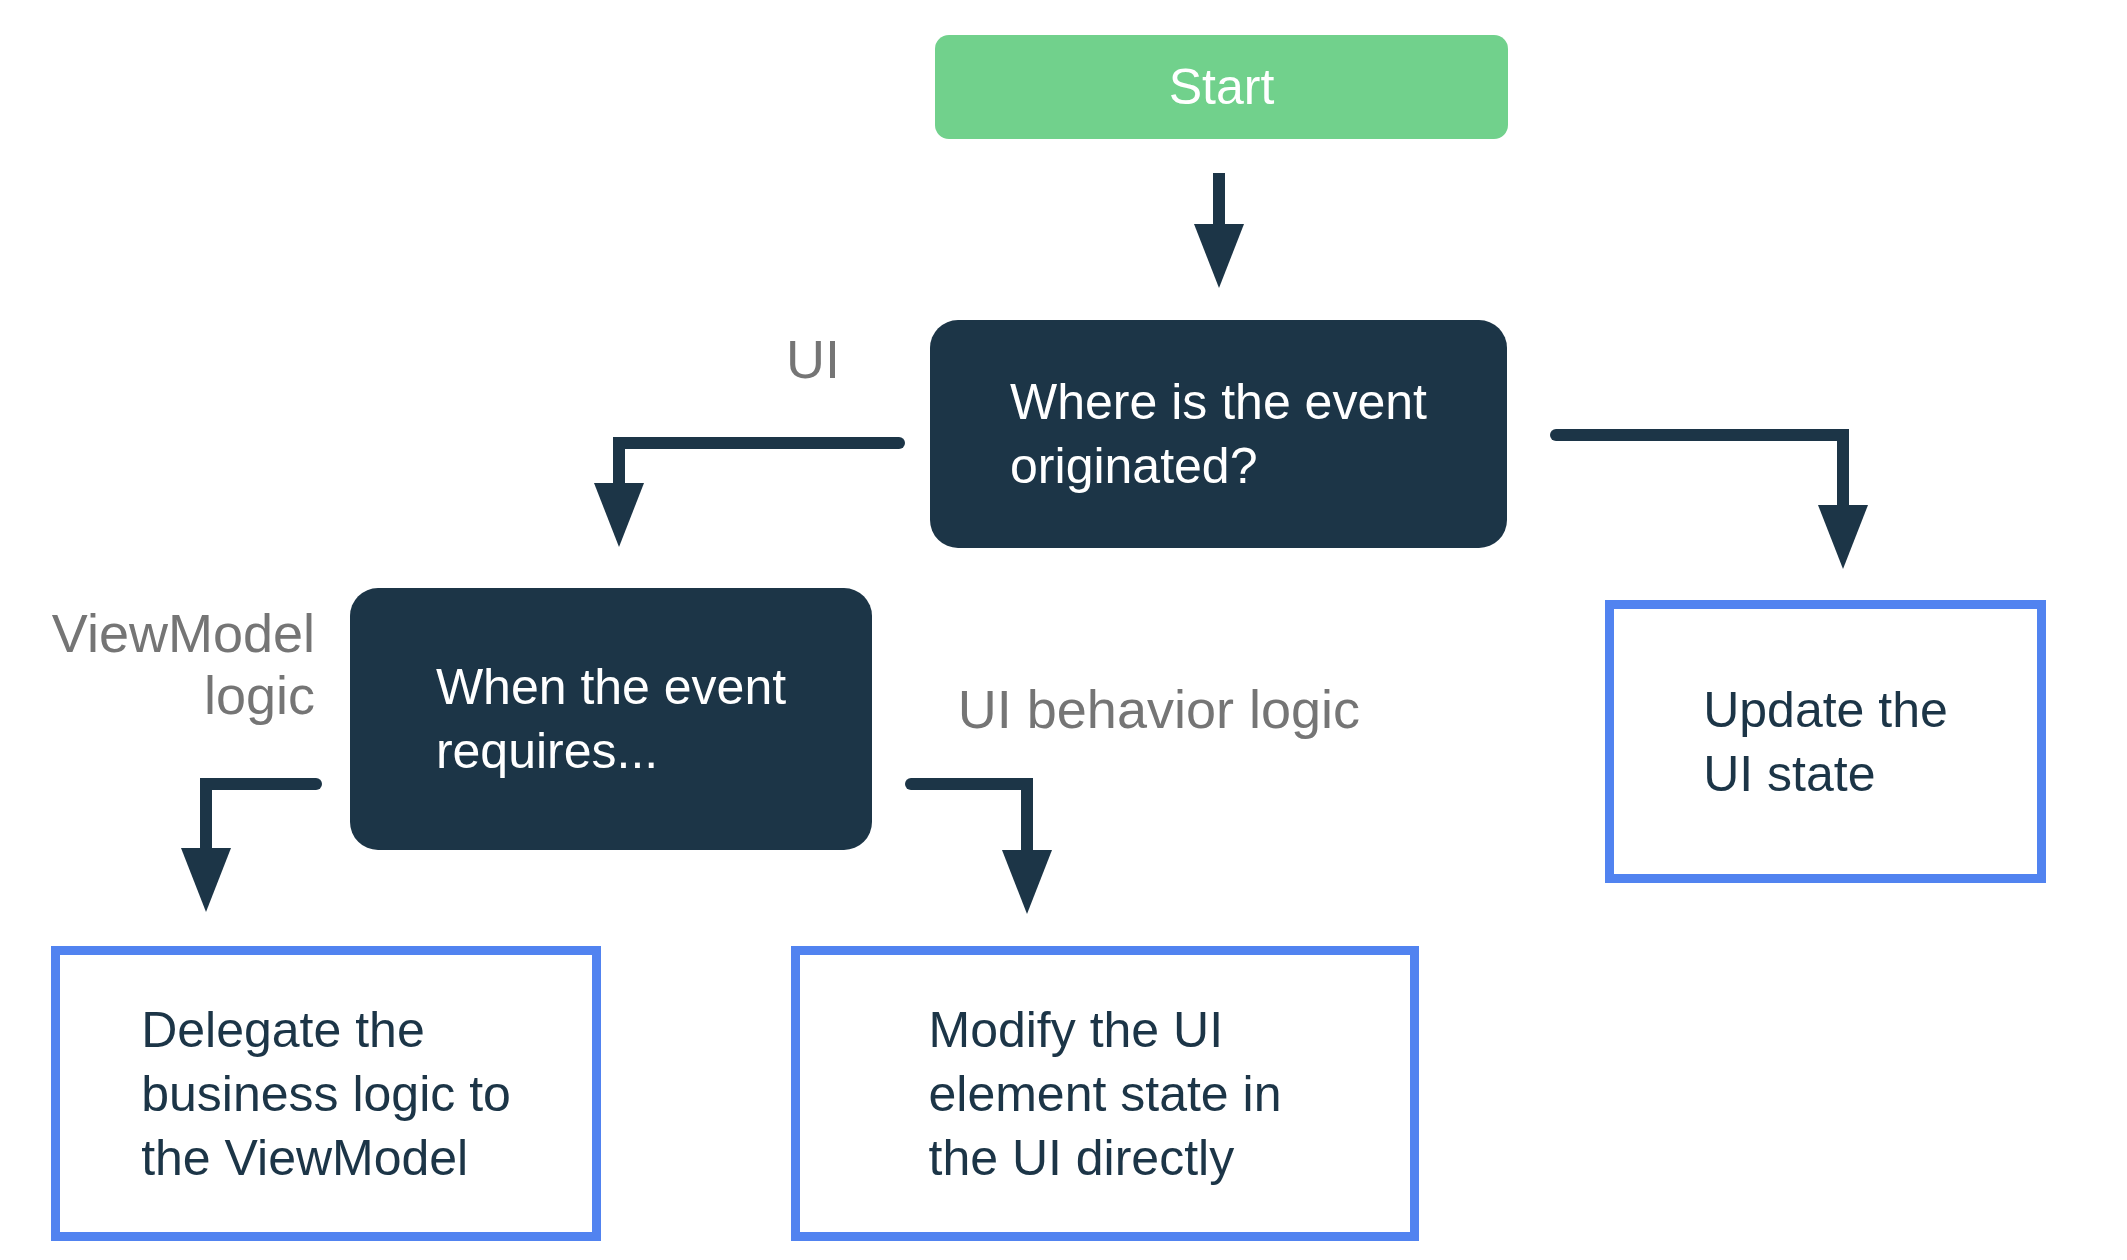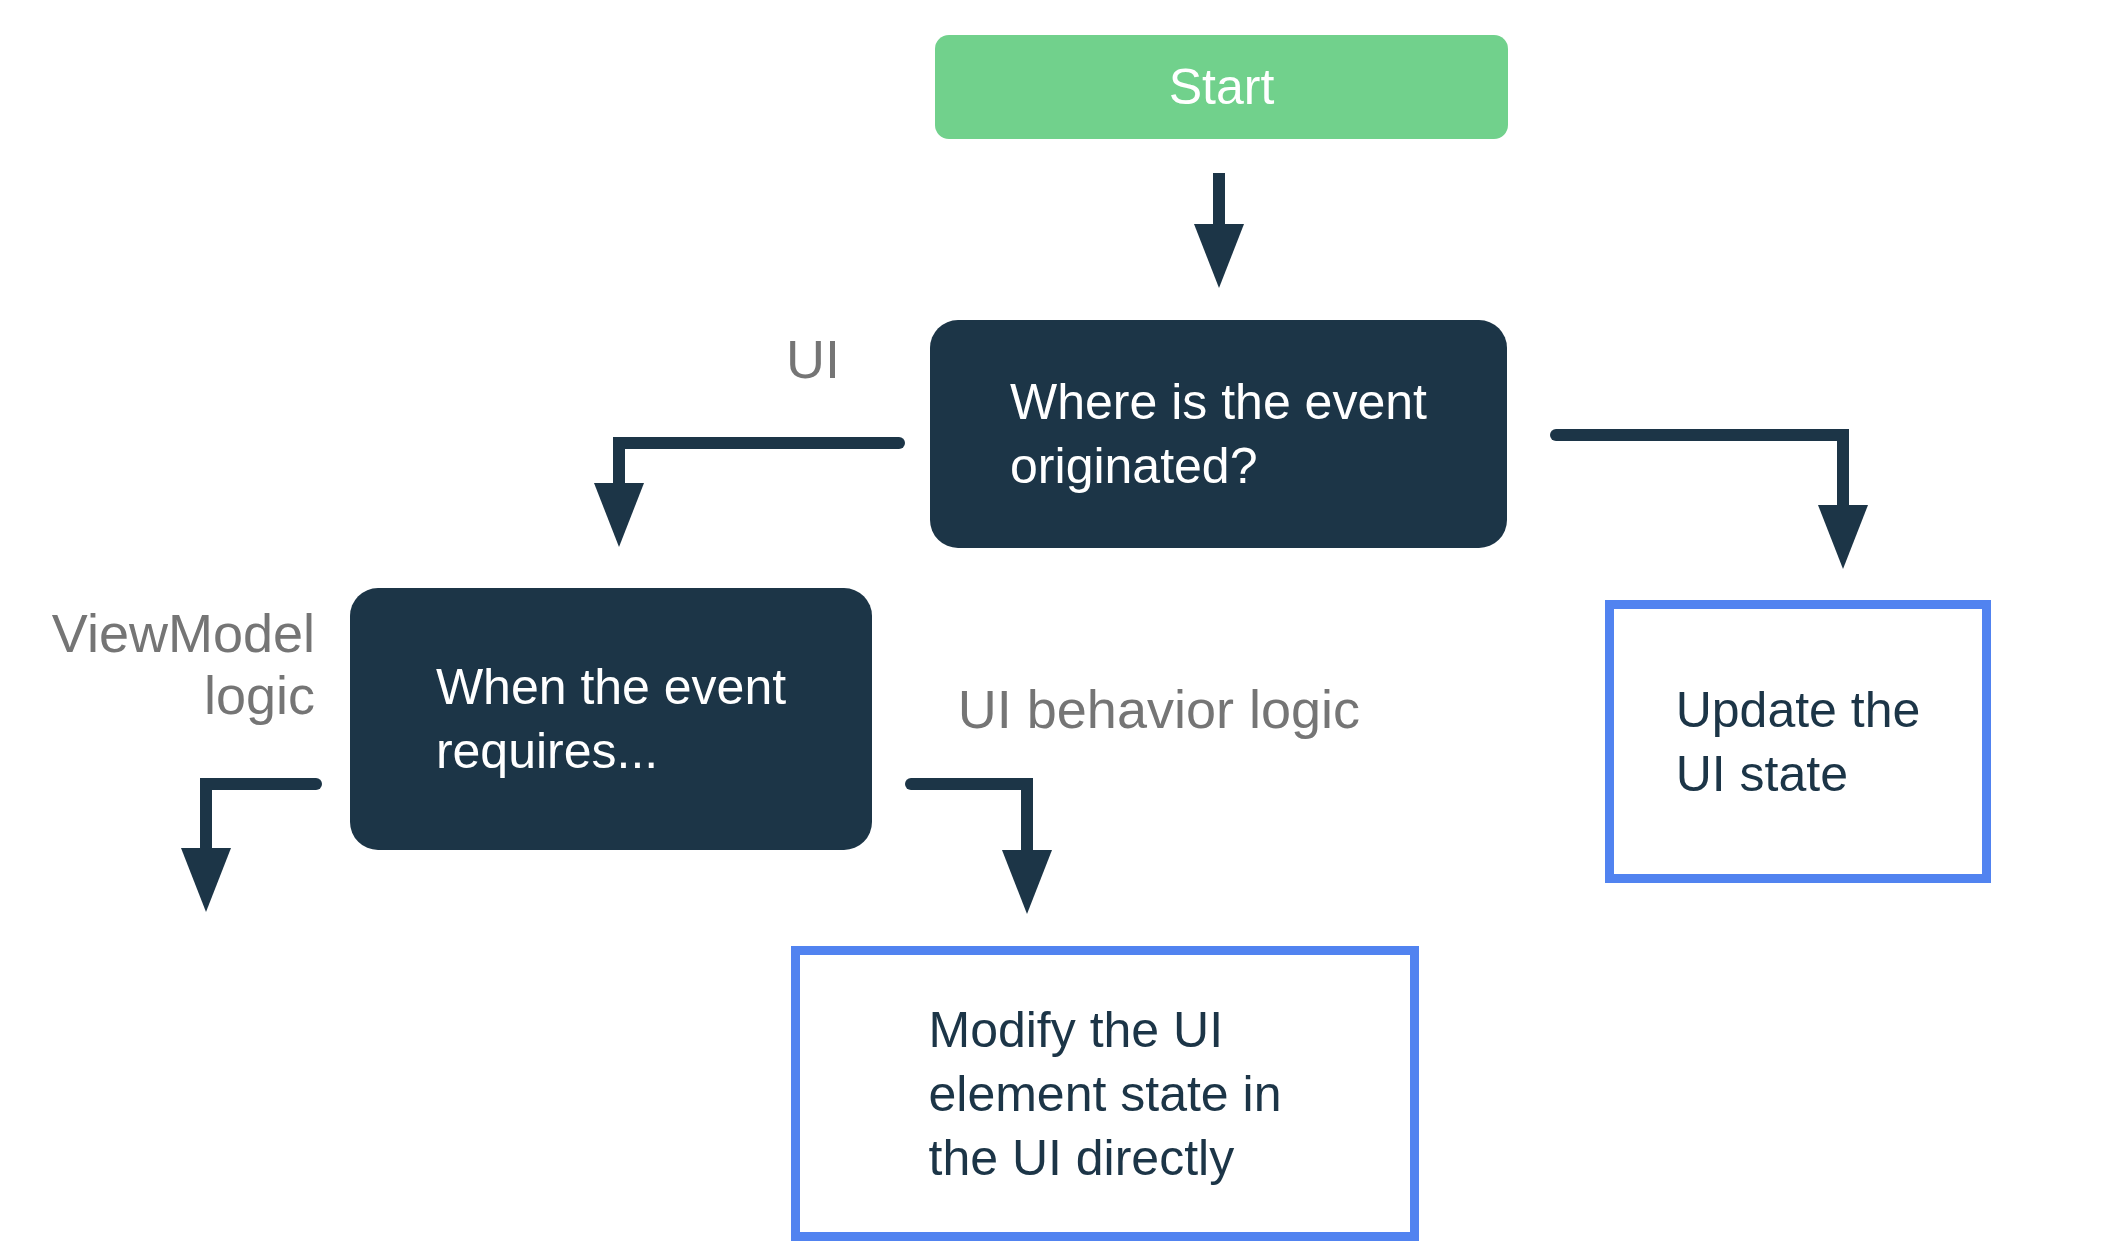--- a/index.html
+++ b/index.html
@@ -39,21 +39,21 @@
   }
   .node-decision { left: 930px; top: 320px; width: 577px; height: 228px; }
   .node-when     { left: 350px; top: 588px; width: 522px; height: 262px; }
   .node-outline {
     background: #ffffff;
     border: 9px solid #5183F0;
     color: #1C3547;
     font-size: 50px;
     line-height: 64px;
   }
-  .node-update   { left: 1605px; top: 600px; width: 386px; height: 283px; }
+  .node-update   { left: 1605px; top: 600px; width: 441px; height: 283px; }
   .node-delegate { left: 51px;   top: 946px; width: 550px; height: 295px; }
   .node-modify   { left: 791px;  top: 946px; width: 628px; height: 295px; }
 
   .edge-label {
     position: absolute;
     color: #757575;
     font-size: 54px;
     line-height: 62px;
     text-align: right;
     white-space: pre-line;
@@ -103,20 +103,23 @@
 
   <div class="node node-dark node-decision">Where is the event
 originated?</div>
 
   <div class="node node-dark node-when">When the event
 requires...</div>
 
   <div class="node node-outline node-update">Update the
 UI state</div>
 
+  <div class="node node-outline node-delegate">Delegate the
+business logic to
+the ViewModel</div>
 
   <div class="node node-outline node-modify">Modify the UI
 element state in
 the UI directly</div>
 
   <div class="edge-label lbl-ui">UI</div>
 
 
   <div class="edge-label lbl-business">ViewModel
 logic</div>

